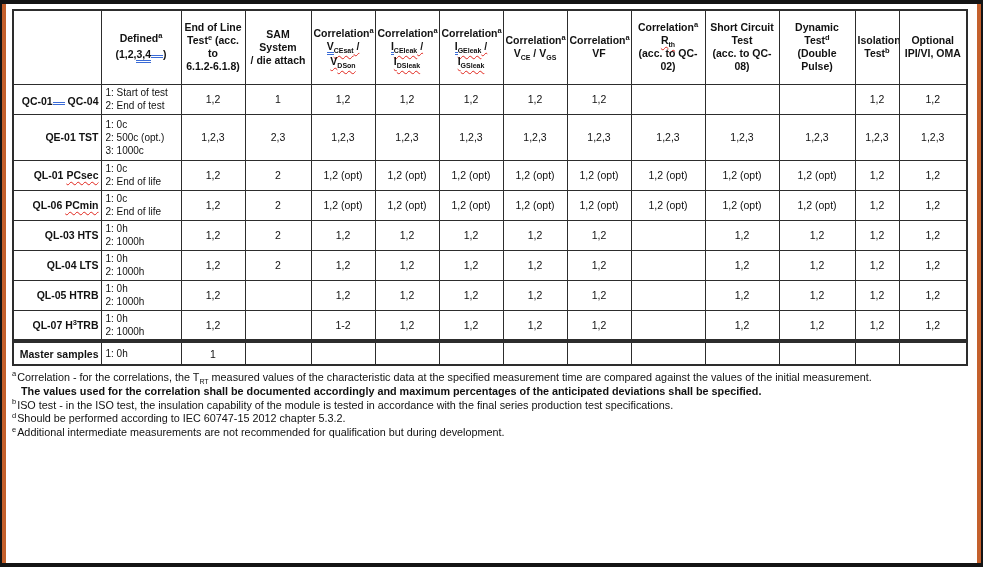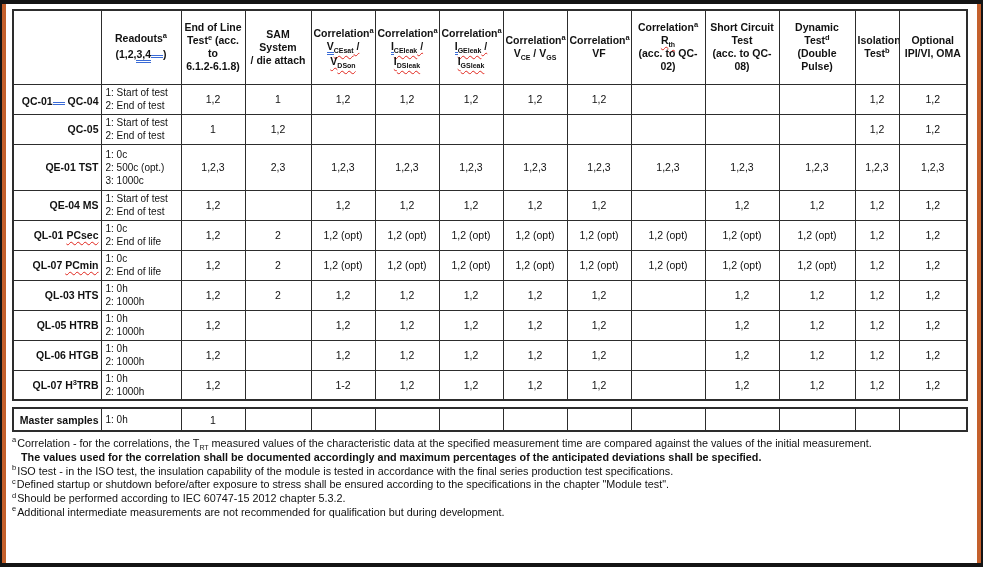--- a/index.html
+++ b/index.html
@@ -9,21 +9,21 @@
     border-left:2px solid #141414;border-right:2px solid #141414;
     font-family:"Liberation Sans", sans-serif;color:#111;
   }
   .frame{
     box-sizing:border-box;height:100%;
     border-left:4px solid #c4602c;border-right:4px solid #c4602c;
     padding:5px 5px 4px 6px;
   }
   table{border-collapse:collapse;table-layout:fixed;width:956px;}
   table.qual-table{border:2px solid #2d2d2d;}
-  table.master-table{border:2px solid #2d2d2d;margin-top:6px;}
+  table.master-table{border:2px solid #2d2d2d;}
   th,td{border:1px solid #2d2d2d;overflow:hidden;padding:1px 2px;vertical-align:middle;}
   thead tr{height:74px;}
   tr.h30{height:30px;}
   tr.h46{height:46px;}
   tr.hm{height:23px;}
   th{font-size:10.5px;font-weight:bold;text-align:center;line-height:1.25;}
   td.lbl{font-size:10.5px;font-weight:bold;text-align:right;}
   td.rdo{font-size:10px;text-align:left;padding-left:4px;line-height:1.3;font-weight:normal;}
   td.val{font-size:10.5px;text-align:center;font-weight:normal;}
   sup{font-size:7.5px;line-height:0;}
@@ -55,21 +55,21 @@
         <col style="width:64px">
           <col style="width:74px">
           <col style="width:74px">
           <col style="width:76px">
         <col style="width:44px">
           <col style="width:68px">
       </colgroup>
       <thead>
         <tr id="header-row">
             <th></th>
-            <th><span>Readouts</span><sup>a</sup><br><span>(1,2,</span><span class="m-blue">3,4</span><span class="blue-gap"></span><span>)</span></th>
+            <th><span>Defined</span><sup>a</sup><br><span>(1,2,</span><span class="m-blue">3,4</span><span class="blue-gap"></span><span>)</span></th>
             <th><span>End of Line</span><br><span>Test</span><sup>e</sup><span> (acc. to</span><br><span>6.1.2-6.1.8)</span></th>
             <th><span>SAM System</span><br><span>/ die attach</span></th>
             <th><span>Correlation</span><sup>a</sup><br><span class="m-blue">V</span><sub class="m-red">CEsat</sub><span class="m-red"> / V</span><sub class="m-red">DSon</sub></th>
             <th><span>Correlation</span><sup>a</sup><br><span class="m-blue">I</span><sub class="m-red">CEleak</sub><span class="m-red"> / I</span><sub class="m-red">DSleak</sub></th>
             <th><span>Correlation</span><sup>a</sup><br><span class="m-blue">I</span><sub class="m-red">GEleak</sub><span class="m-red"> / I</span><sub class="m-red">GSleak</sub></th>
             <th><span>Correlation</span><sup>a</sup><br><span>V</span><sub>CE</sub><span> / V</span><sub>GS</sub></th>
             <th><span>Correlation</span><sup>a</sup><br><span>VF</span></th>
             <th><span>Correlation</span><sup>a</sup><br><span class="m-red">R</span><sub class="m-red">th</sub><br><span>(acc. to QC-02)</span></th>
             <th><span>Short Circuit</span><br><span>Test</span><br><span>(acc. to QC-08)</span></th>
             <th><span>Dynamic Test</span><sup>d</sup><br><span>(Double Pulse)</span></th>
@@ -90,39 +90,20 @@
             <td class="val">1,2</td>
             <td class="val">1,2</td>
             <td class="val">1,2</td>
             <td class="val">1,2</td>
             <td class="val"></td>
             <td class="val"></td>
             <td class="val"></td>
             <td class="val">1,2</td>
             <td class="val">1,2</td>
           </tr>
-          <tr class="h30">
-            <td class="lbl"><span>QC-05</span></td>
-            <td class="rdo">
-              <div>1: Start of test</div>
-              <div>2: End of test</div>
-            </td>
-            <td class="val">1</td>
-            <td class="val">1,2</td>
-            <td class="val"></td>
-            <td class="val"></td>
-            <td class="val"></td>
-            <td class="val"></td>
-            <td class="val"></td>
-            <td class="val"></td>
-            <td class="val"></td>
-            <td class="val"></td>
-            <td class="val">1,2</td>
-            <td class="val">1,2</td>
-          </tr>
           <tr class="h46">
             <td class="lbl"><span>QE-01 TST</span></td>
             <td class="rdo">
               <div>1: 0c</div>
               <div>2: 500c (opt.)</div>
               <div>3: 1000c</div>
             </td>
             <td class="val">1,2,3</td>
             <td class="val">2,3</td>
             <td class="val">1,2,3</td>
@@ -130,59 +111,40 @@
             <td class="val">1,2,3</td>
             <td class="val">1,2,3</td>
             <td class="val">1,2,3</td>
             <td class="val">1,2,3</td>
             <td class="val">1,2,3</td>
             <td class="val">1,2,3</td>
             <td class="val">1,2,3</td>
             <td class="val">1,2,3</td>
           </tr>
           <tr class="h30">
-            <td class="lbl"><span>QE-04 MS</span></td>
-            <td class="rdo">
-              <div>1: Start of test</div>
-              <div>2: End of test</div>
-            </td>
-            <td class="val">1,2</td>
-            <td class="val"></td>
-            <td class="val">1,2</td>
-            <td class="val">1,2</td>
-            <td class="val">1,2</td>
-            <td class="val">1,2</td>
-            <td class="val">1,2</td>
-            <td class="val"></td>
-            <td class="val">1,2</td>
-            <td class="val">1,2</td>
-            <td class="val">1,2</td>
-            <td class="val">1,2</td>
-          </tr>
-          <tr class="h30">
             <td class="lbl"><span>QL-01 </span><span class="m-red">PCsec</span></td>
             <td class="rdo">
               <div>1: 0c</div>
               <div>2: End of life</div>
             </td>
             <td class="val">1,2</td>
             <td class="val">2</td>
             <td class="val">1,2 (opt)</td>
             <td class="val">1,2 (opt)</td>
             <td class="val">1,2 (opt)</td>
             <td class="val">1,2 (opt)</td>
             <td class="val">1,2 (opt)</td>
             <td class="val">1,2 (opt)</td>
             <td class="val">1,2 (opt)</td>
             <td class="val">1,2 (opt)</td>
             <td class="val">1,2</td>
             <td class="val">1,2</td>
           </tr>
           <tr class="h30">
-            <td class="lbl"><span>QL-07 </span><span class="m-red">PCmin</span></td>
+            <td class="lbl"><span>QL-06 </span><span class="m-red">PCmin</span></td>
             <td class="rdo">
               <div>1: 0c</div>
               <div>2: End of life</div>
             </td>
             <td class="val">1,2</td>
             <td class="val">2</td>
             <td class="val">1,2 (opt)</td>
             <td class="val">1,2 (opt)</td>
             <td class="val">1,2 (opt)</td>
             <td class="val">1,2 (opt)</td>
@@ -206,40 +168,40 @@
             <td class="val">1,2</td>
             <td class="val">1,2</td>
             <td class="val">1,2</td>
             <td class="val"></td>
             <td class="val">1,2</td>
             <td class="val">1,2</td>
             <td class="val">1,2</td>
             <td class="val">1,2</td>
           </tr>
           <tr class="h30">
+            <td class="lbl"><span>QL-04 LTS</span></td>
+            <td class="rdo">
+              <div>1: 0h</div>
+              <div>2: 1000h</div>
+            </td>
+            <td class="val">1,2</td>
+            <td class="val">2</td>
+            <td class="val">1,2</td>
+            <td class="val">1,2</td>
+            <td class="val">1,2</td>
+            <td class="val">1,2</td>
+            <td class="val">1,2</td>
+            <td class="val"></td>
+            <td class="val">1,2</td>
+            <td class="val">1,2</td>
+            <td class="val">1,2</td>
+            <td class="val">1,2</td>
+          </tr>
+          <tr class="h30">
             <td class="lbl"><span>QL-05 HTRB</span></td>
-            <td class="rdo">
-              <div>1: 0h</div>
-              <div>2: 1000h</div>
-            </td>
-            <td class="val">1,2</td>
-            <td class="val"></td>
-            <td class="val">1,2</td>
-            <td class="val">1,2</td>
-            <td class="val">1,2</td>
-            <td class="val">1,2</td>
-            <td class="val">1,2</td>
-            <td class="val"></td>
-            <td class="val">1,2</td>
-            <td class="val">1,2</td>
-            <td class="val">1,2</td>
-            <td class="val">1,2</td>
-          </tr>
-          <tr class="h30">
-            <td class="lbl"><span>QL-06 HTGB</span></td>
             <td class="rdo">
               <div>1: 0h</div>
               <div>2: 1000h</div>
             </td>
             <td class="val">1,2</td>
             <td class="val"></td>
             <td class="val">1,2</td>
             <td class="val">1,2</td>
             <td class="val">1,2</td>
             <td class="val">1,2</td>
@@ -308,19 +270,18 @@
             <td class="val"></td>
             <td class="val"></td>
           </tr>
         </tbody>
     </table>
 
     <div class="footnotes" id="footnotes">
         <div class="footnote"><sup class="fm">a</sup><span>Correlation - for the correlations, the T</span><sub>RT</sub><span> measured values of the characteristic data at the specified measurement time are compared against the values of the initial measurement.</span></div>
         <div class="footnote cont"><span>The values used for the correlation shall be documented accordingly and maximum percentages of the anticipated deviations shall be specified.</span></div>
         <div class="footnote"><sup class="fm">b</sup><span>ISO test - in the ISO test, the insulation capability of the module is tested in accordance with the final series production test specifications.</span></div>
-        <div class="footnote"><sup class="fm">c</sup><span>Defined startup or shutdown before/after exposure to stress shall be ensured according to the specifications in the chapter "Module test".</span></div>
         <div class="footnote"><sup class="fm">d</sup><span>Should be performed according to IEC 60747-15 2012 chapter 5.3.2.</span></div>
         <div class="footnote"><sup class="fm">e</sup><span>Additional intermediate measurements are not recommended for qualification but during development.</span></div>
       </div>
 
   </div>
 </div>
 
 </body></html>

